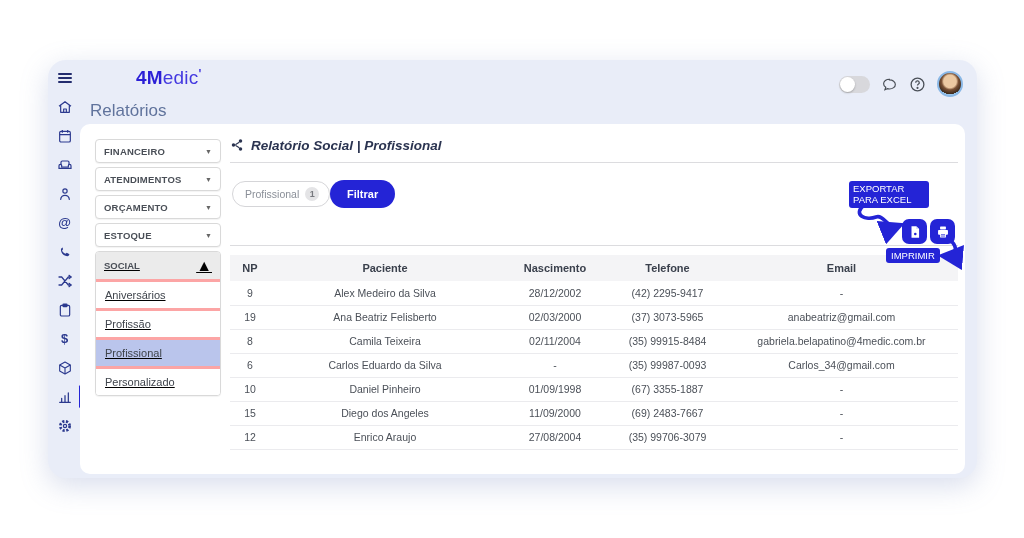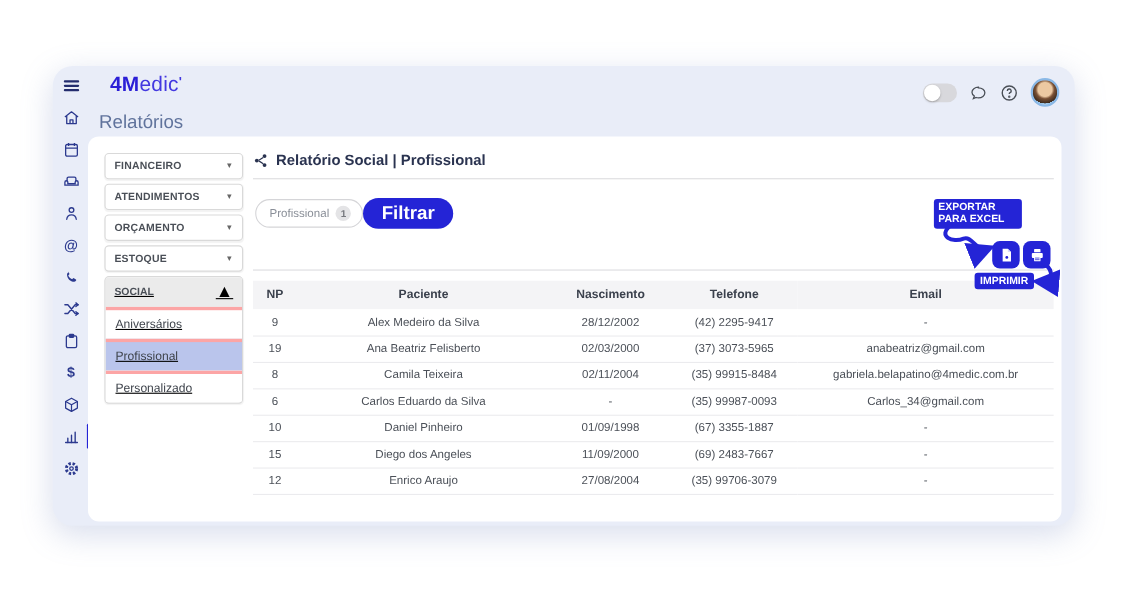--- a/index.html
+++ b/index.html
@@ -16,21 +16,21 @@
   .rail .ricon { width:18px; height:17px; display:flex; align-items:center; justify-content:center;
                  color:#2c3a8f; position:relative; cursor:pointer; }
   .rail .ricon svg { width:16px; height:16px; }
   .rail .ricon.text { font-weight:700; font-size:13px; color:#2c3a8f; }
   .rail .ricon.active::after { content:""; position:absolute; right:-8px; top:-3px; width:3px; height:23px;
                                background:#2424d6; border-radius:2px; }
   .rail .hamburger { color:#232c6e; }
 
   
   .logo { position:absolute; left:52px; top:7px; font-size:19px; color:#2b1fd6; letter-spacing:.2px; }
-  .logo .b { font-weight:800; }
+  .logo .b { font-weight:800;margin-left:36px; }
   .logo .l { font-weight:500; color:#4338e0; }
   .logo .mark { font-weight:700; font-size:12px; vertical-align:top; color:#4338e0; }
   .topctrl { position:absolute; right:14px; top:11px; display:flex; align-items:center; gap:11px; }
   .toggle { width:31px; height:17px; background:#d8d8dc; border-radius:9px; position:relative; cursor:pointer; }
   .toggle .knob { position:absolute; left:1px; top:1px; width:15px; height:15px; background:#ffffff;
                   border-radius:50%; box-shadow:0 1px 2px rgba(0,0,0,.25); }
   .tico { width:17px; height:17px; color:#4a4f57; display:flex; align-items:center; justify-content:center; cursor:pointer; }
   .avatar { width:26px; height:26px; border-radius:50%; border:2px solid #8ab8e6; cursor:pointer;
             background:radial-gradient(circle at 50% 38%, #ecc9a2 0 36%, #7b5236 48%, #3c2a1c 72%, #9ec7e8 73%); }
 
@@ -51,36 +51,36 @@
            box-shadow:0 1px 1px rgba(0,0,0,.05);text-decoration:underline; }
   .group .ghead { height:27px; background:#ebebeb; display:flex; align-items:center; justify-content:space-between;
                   padding:0 8px; cursor:pointer; }
   .group .ghead .lbl { font-size:9.5px; font-weight:700; color:#4a4f57; }
   .group .gitem { height:29px; display:flex; align-items:center; padding:0 9px; font-size:11px; color:#3f444c;
                   border-top:3px solid #fca5a5; cursor:pointer; background:#ffffff; }
   .group .gitem.selected { background:#bac5ec; }
 
   
   .report { position:absolute; left:150px; top:0; right:7px; bottom:0; }
-  .title-row { position:absolute; left:0; top:14px; display:flex; align-items:center; gap:7px; }
+  .title-row { position:absolute; left:0; top:14px; display:flex; align-items:flex-start; gap:7px;font-style:italic; }
   .title-row svg { width:14px; height:14px; }
   .title { font-size:13.5px; font-weight:700; color:#2a3350; }
   .tdivider { position:absolute; left:0; right:0; top:38px; height:1px; background:#dcdcdf; }
 
   .chip { position:absolute; left:2px; top:57px; height:26px; border:1px solid #d5d5d8; border-radius:14px;
           background:#ffffff; display:flex; align-items:center; gap:6px; padding:0 10px 0 12px;
           font-size:10.5px; color:#8a8f98; cursor:pointer; }
   .chip .badge { width:14px; height:14px; border-radius:50%; background:#e4e4e6; color:#77797e;
                  font-size:9px; font-weight:700; display:flex; align-items:center; justify-content:center; }
   .btn-filter { position:absolute; left:100px; top:56px; height:28px; padding:0 17px; border:none;
                 background:#2424d6; color:#ffffff; font-family:"Liberation Sans",sans-serif;
-                font-size:17px; font-weight:700; border-radius:14px; cursor:pointer; }
-
-  
-  .tip { position:absolute; background:#2424d6; color:#ffffff; font-weight:700; border-radius:3px; z-index:6; }
+                font-size:11px; font-weight:700; border-radius:14px; cursor:pointer; }
+
+  
+  .tip { position:absolute; background:#2424d6; color:#ffffff; font-weight:400; border-radius:3px; z-index:6; }
   .tip.export { left:619px; top:57px; width:80px; padding:2px 4px; font-size:9.5px; line-height:1.2; }
   .tip.print  { left:656px; top:124px; padding:2px 5px; font-size:9.5px; }
   .iconbtn { position:absolute; width:25px; height:25px; border-radius:7px; background:#2424d6; border:none;
              display:flex; align-items:center; justify-content:center; cursor:pointer; z-index:5; }
   .iconbtn.excel { left:672px; top:95px; }
   .iconbtn.print { left:700px; top:95px; }
   .iconbtn svg { width:14px; height:14px; }
   .arrows { position:absolute; left:600px; top:50px; width:160px; height:100px; z-index:6; pointer-events:none; }
 
   
@@ -216,20 +216,21 @@
           </div>
         <div class="group">
           <div class="ghead">
             <span class="lbl">SOCIAL</span>
             <span class="caret">▲</span>
           </div>
           <div id="social-items">
 
               <div class="gitem">Aniversários</div>
 
+              <div class="gitem">Profissão</div>
 
               <div class="gitem selected">Profissional</div>
 
               <div class="gitem">Personalizado</div>
             </div>
         </div>
       </div>
 
       <div class="report">
         <div class="title-row">

